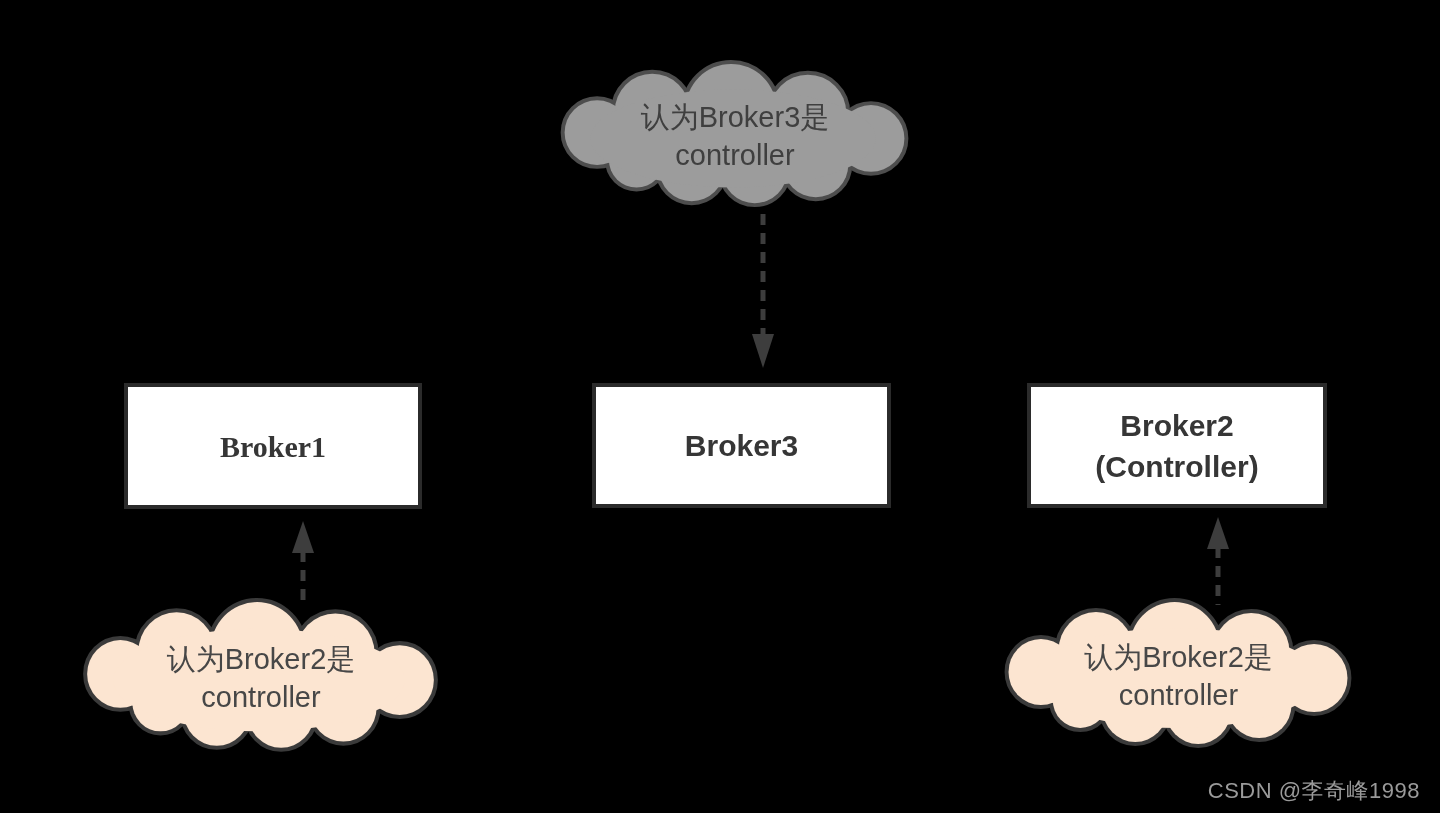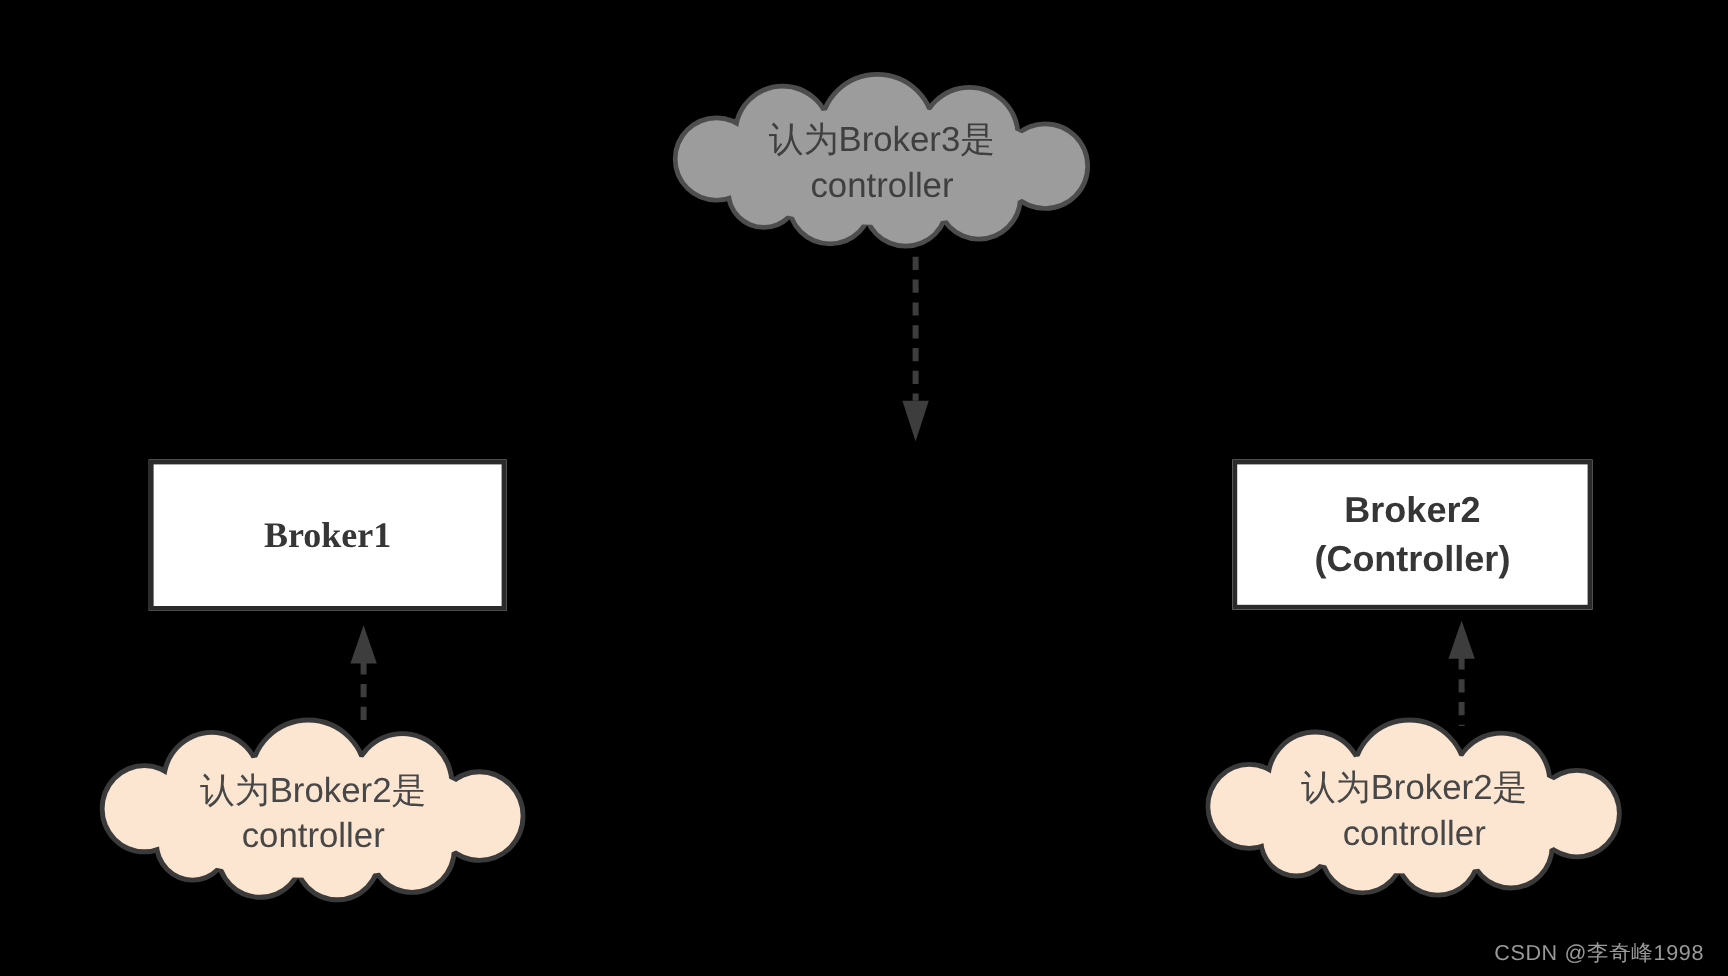--- a/index.html
+++ b/index.html
@@ -59,21 +59,21 @@
   .arrow polygon { fill: var(--arrow, #3d3d3d); }
   .arrow-top   { left: 745px;  top: 210px; width: 36px; height: 160px; }
   .arrow-left  { left: 285px;  top: 521px; width: 36px; height: 82px; }
   .arrow-right { left: 1200px; top: 517px; width: 36px; height: 90px; }
 
   
   .watermark {
     position: absolute;
     right: 20px;
     bottom: 7px;
-    font-size: 18px;
+    font-size: 22px;
     color: var(--wm, #9a9a9a);
     letter-spacing: 0.5px;
   }
 </style>
 </head>
 <body>
 
 <svg width="0" height="0" style="position:absolute" aria-hidden="true">
   <defs>
     <g id="cloud-bumps">
@@ -109,20 +109,23 @@
 
   <svg class="arrow arrow-top" viewBox="0 0 36 160">
     <line x1="18" y1="4" x2="18" y2="124"></line>
     <polygon points="7,124 29,124 18,158"></polygon>
   </svg>
 
   <div class="broker-box box-broker1">
     <span>Broker1</span>
   </div>
 
+  <div class="broker-box box-broker3">
+    <span>Broker3</span>
+  </div>
 
   <div class="broker-box box-broker2">
     <span>Broker2</span>
     <span>(Controller)</span>
   </div>
 
   <svg class="arrow arrow-left" viewBox="0 0 36 82">
     <polygon points="18,0 29,32 7,32"></polygon>
     <line x1="18" y1="30" x2="18" y2="80"></line>
   </svg>

